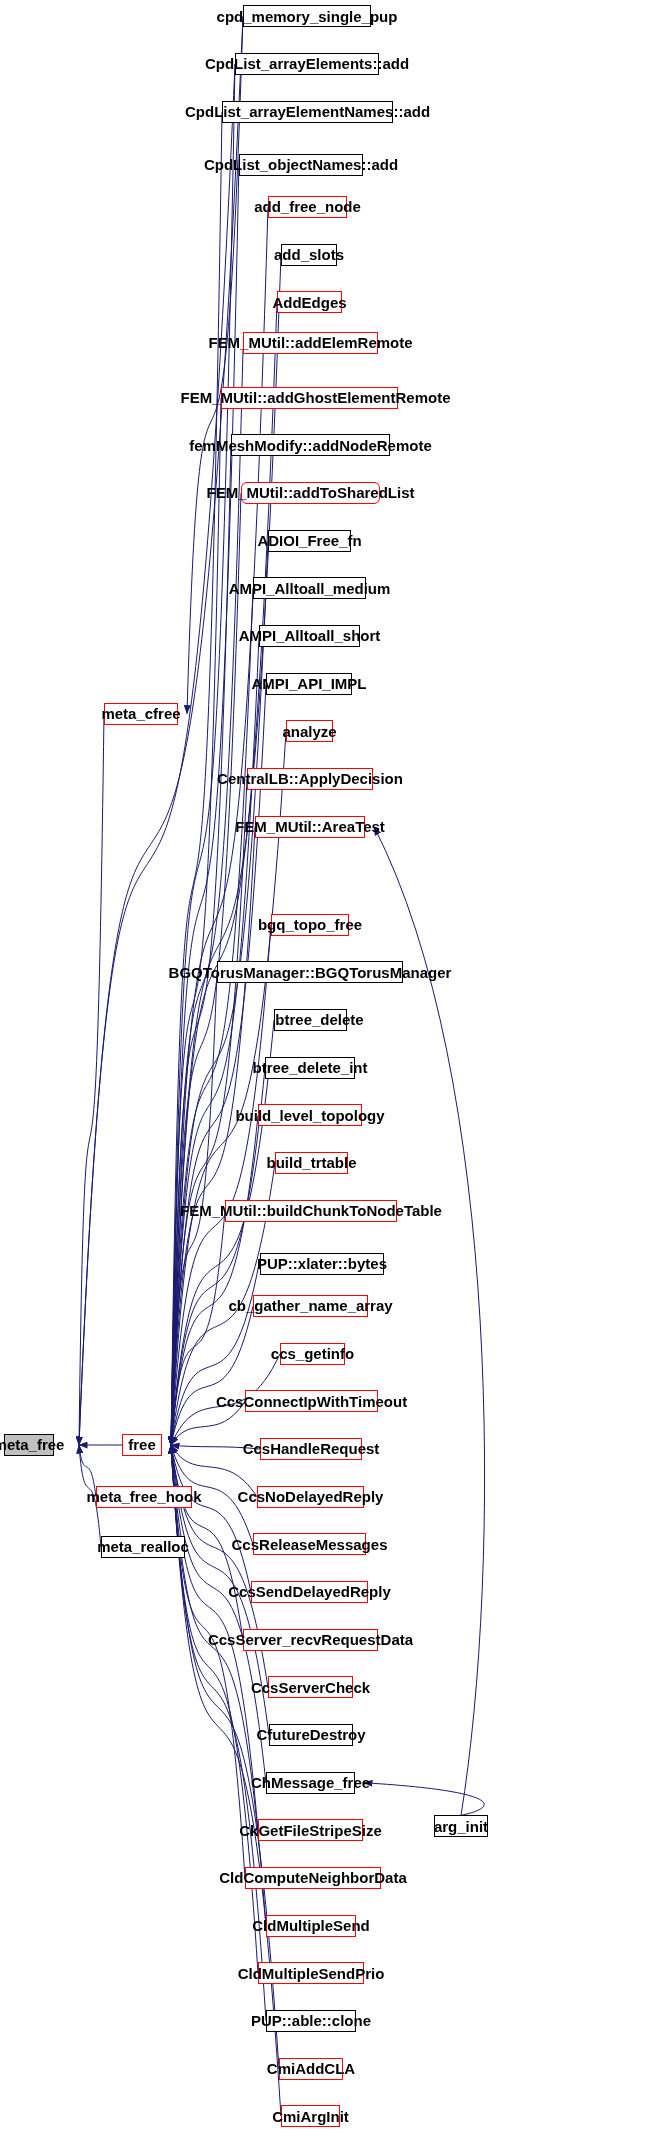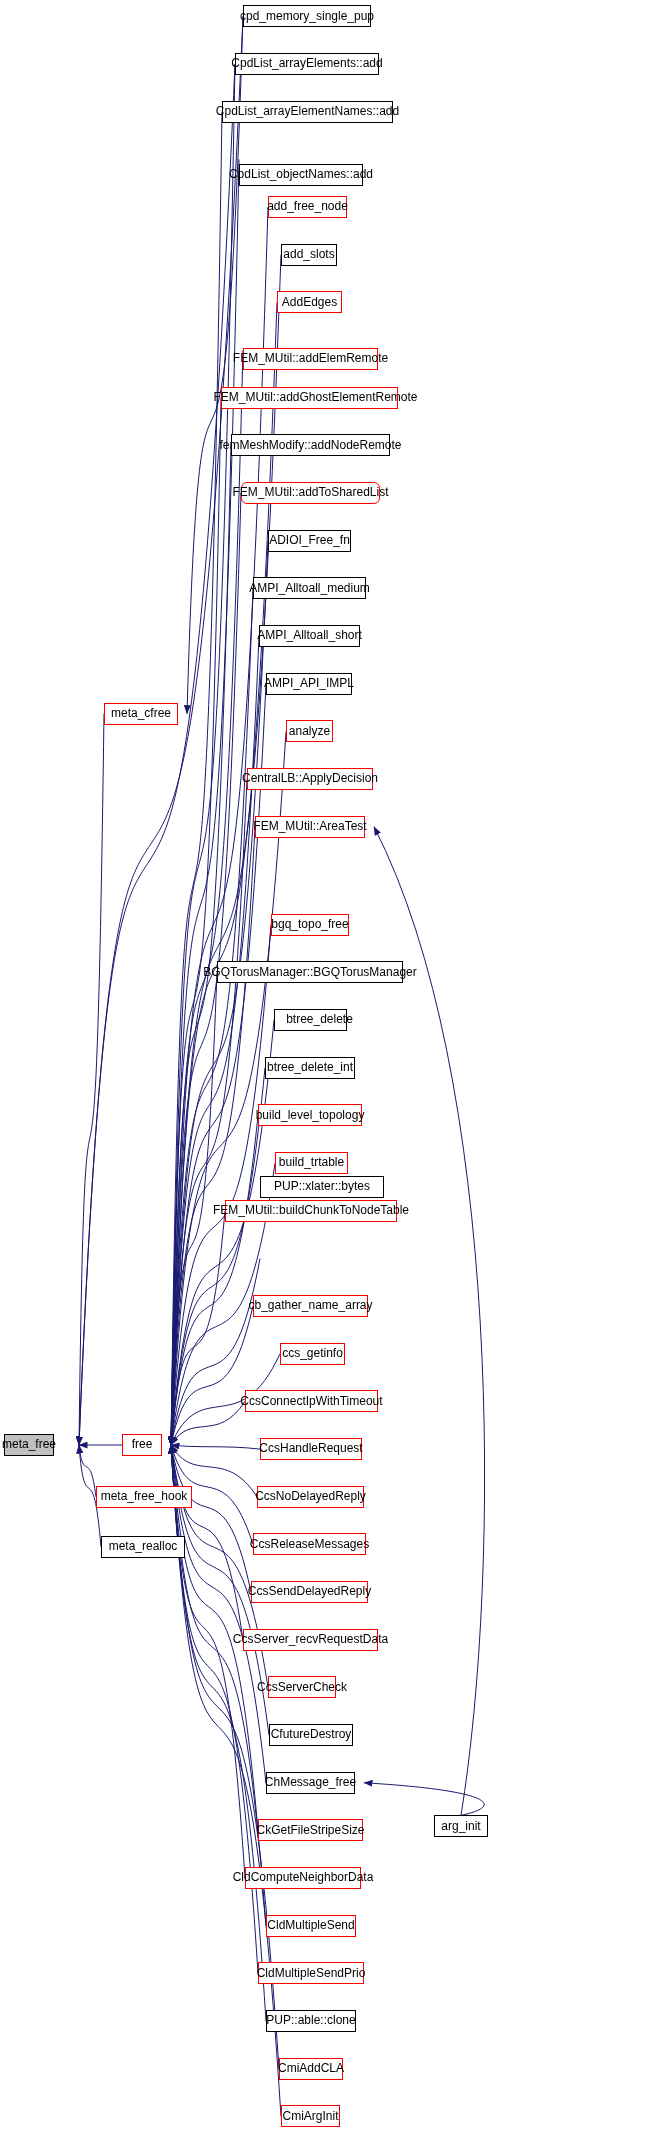--- a/index.html
+++ b/index.html
@@ -26,26 +26,27 @@
   .node {
     position: absolute;
     box-sizing: border-box;
     display: flex;
     align-items: center;
     justify-content: center;
     height: 22px;
     border: 1px solid #000000;
     background: #ffffff;
     color: #000000;
-    font-size: 12px;
+    font-size: 15px;
     line-height: 11.5px;
     letter-spacing: 0px;
     white-space: nowrap;
     cursor: pointer;
     padding: 0 6px;
+    font-weight: bold;
   }
   .node.red {
     border-color: #ff0000;
   }
   .node.root {
     background: #c0c0c0;
     border-color: #000000;
   }
   .node span {
     display: block;
@@ -135,33 +136,33 @@
     </div>
     <div class="node" style="left: 243px; top: 5.4474px; width: 128px;">
       <span>cpd_memory_single_pup</span>
     </div>
     <div class="node" style="left: 235px; top: 53.1122px; width: 144px;">
       <span>CpdList_arrayElements::add</span>
     </div>
     <div class="node" style="left: 222px; top: 100.777px; width: 171px;">
       <span>CpdList_arrayElementNames::add</span>
     </div>
-    <div class="node" style="left: 239px; top: 164px; width: 124px;">
+    <div class="node" style="left: 239px; top: 154px; width: 124px;">
       <span>CpdList_objectNames::add</span>
     </div>
     <div class="node red" style="left: 268px; top: 196.106px; width: 79px;">
       <span>add_free_node</span>
     </div>
     <div class="node" style="left: 281px; top: 243.771px; width: 56px;">
       <span>add_slots</span>
     </div>
     <div class="node red" style="left: 277px; top: 291.436px; width: 65px;">
       <span>AddEdges</span>
     </div>
-    <div class="node red" style="left: 243px; top: 348px; width: 135px;">
+    <div class="node red" style="left: 243px; top: 332px; width: 135px;">
       <span>FEM_MUtil::addElemRemote</span>
     </div>
     <div class="node red" style="left: 221px; top: 386.766px; width: 177px; padding-left: 18px;">
       <span>FEM_MUtil::addGhostElementRemote</span>
     </div>
     <div class="node" style="left: 231px; top: 434.43px; width: 159px;">
       <span>femMeshModify::addNodeRemote</span>
     </div>
     <div class="node red" style="left: 241px; top: 482.095px; width: 139px; border-radius: 6px;">
       <span>FEM_MUtil::addToSharedList</span>
@@ -201,21 +202,21 @@
     </div>
     <div class="node red" style="left: 258px; top: 1104.46px; width: 104px;">
       <span>build_level_topology</span>
     </div>
     <div class="node red" style="left: 275px; top: 1152.13px; width: 73px;">
       <span>build_trtable</span>
     </div>
     <div class="node red" style="left: 225px; top: 1199.79px; width: 172px;">
       <span>FEM_MUtil::buildChunkToNodeTable</span>
     </div>
-    <div class="node" style="left: 260px; top: 1176px; width: 124px;">
+    <div class="node" style="left: 260px; top: 1253px; width: 124px;">
       <span>PUP::xlater::bytes</span>
     </div>
     <div class="node red" style="left: 253px; top: 1295.12px; width: 115px;">
       <span>cb_gather_name_array</span>
     </div>
     <div class="node red" style="left: 280px; top: 1342.78px; width: 65px;">
       <span>ccs_getinfo</span>
     </div>
     <div class="node red" style="left: 245px; top: 1390.45px; width: 133px;">
       <span>CcsConnectIpWithTimeout</span>
@@ -228,33 +229,33 @@
     </div>
     <div class="node red" style="left: 253px; top: 1533.44px; width: 113px;">
       <span>CcsReleaseMessages</span>
     </div>
     <div class="node red" style="left: 251px; top: 1581.11px; width: 117px;">
       <span>CcsSendDelayedReply</span>
     </div>
     <div class="node red" style="left: 243px; top: 1628.77px; width: 135px;">
       <span>CcsServer_recvRequestData</span>
     </div>
-    <div class="node red" style="left: 268px; top: 1676.44px; width: 68px;">
+    <div class="node red" style="left: 268px; top: 1676.44px; width: 85px;">
       <span>CcsServerCheck</span>
     </div>
     <div class="node" style="left: 269px; top: 1724.1px; width: 84px;">
       <span>CfutureDestroy</span>
     </div>
     <div class="node" style="left: 266px; top: 1771.77px; width: 89px;">
       <span>ChMessage_free</span>
     </div>
     <div class="node red" style="left: 258px; top: 1819.43px; width: 105px;">
       <span>CkGetFileStripeSize</span>
     </div>
-    <div class="node red" style="left: 245px; top: 1867.1px; width: 116px;">
+    <div class="node red" style="left: 245px; top: 1867.1px; width: 136px;">
       <span>CldComputeNeighborData</span>
     </div>
     <div class="node red" style="left: 266px; top: 1914.76px; width: 90px; justify-content: center;">
       <span>CldMultipleSend</span>
     </div>
     <div class="node red" style="left: 258px; top: 1962.43px; width: 106px;">
       <span>CldMultipleSendPrio</span>
     </div>
     <div class="node" style="left: 266px; top: 2010.09px; width: 90px;">
       <span>PUP::able::clone</span>

